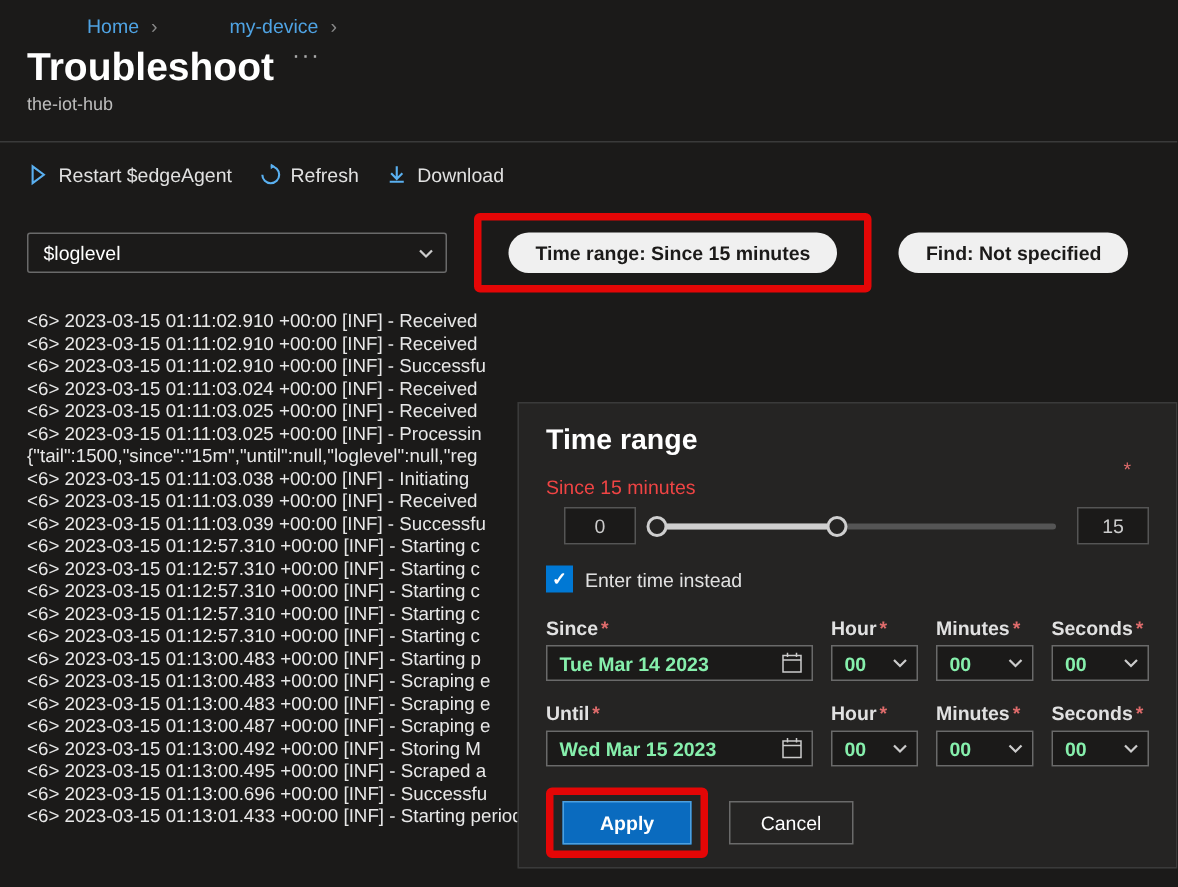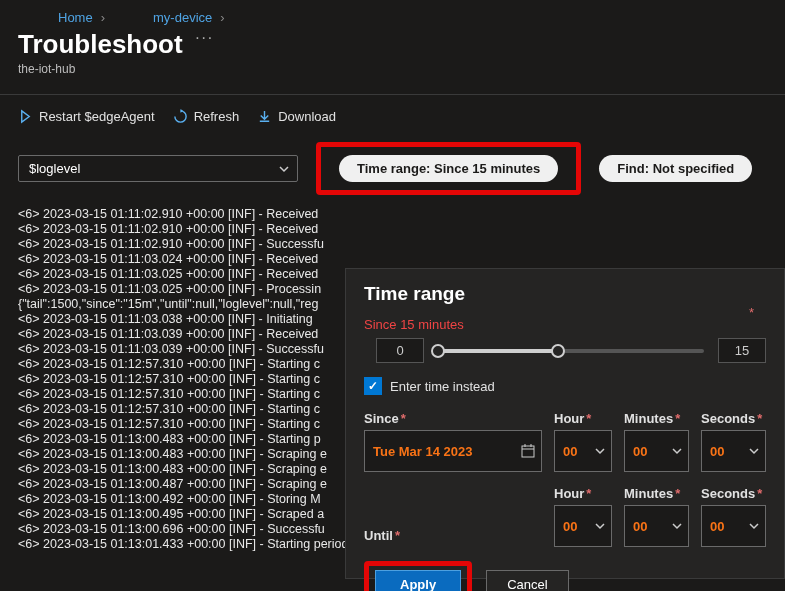--- a/index.html
+++ b/index.html
@@ -189,24 +189,24 @@
     gap: 12px;
     align-items: end;
     margin-bottom: 14px;
     font-weight: bold;
   }
   .date-grid .col-label { font-size: 13px; margin-bottom: 4px; }
   .date-box {
     position: relative;
     border: 1px solid #6a6a6a;
     background: #1b1a19;
-    color: #f97316;
+    color: #86efac;
     padding: 5px 28px 5px 8px;
     font-size: 13px;
-    height: 42px;
+    height: 24px;
     display: flex;
     align-items: center;
   }
   .date-box .right-icon {
     position: absolute;
     right: 6px; top: 50%;
     transform: translateY(-50%);
     color: #ccc;
   }
 
@@ -376,20 +376,31 @@
               <path d="M1 3 L5 7 L9 3" fill="none" stroke="#ccc" stroke-width="1.5"></path>
             </svg>
           </span>
         </div>
     </div>
   </div>
 
   <div class="date-grid">
     <div>
       <div class="col-label"><span>Until</span><span class="req">*</span></div>
+      <div class="date-box">
+        <span>Wed Mar 15 2023</span>
+        <span class="right-icon">
+          <svg width="14" height="14" viewBox="0 0 14 14">
+              <rect x="1" y="2" width="12" height="11" fill="none" stroke="#ccc"></rect>
+              <line x1="1" y1="5" x2="13" y2="5" stroke="#ccc"></line>
+              <line x1="4" y1="0" x2="4" y2="3" stroke="#ccc"></line>
+              <line x1="10" y1="0" x2="10" y2="3" stroke="#ccc"></line>
+            </svg>
+        </span>
+      </div>
     </div>
     <div>
       <div class="col-label"><span>Hour</span><span class="req">*</span></div>
       <div class="date-box">
           <span>00</span>
           <span class="right-icon">
             <svg width="10" height="10" viewBox="0 0 10 10">
               <path d="M1 3 L5 7 L9 3" fill="none" stroke="#ccc" stroke-width="1.5"></path>
             </svg>
           </span>

